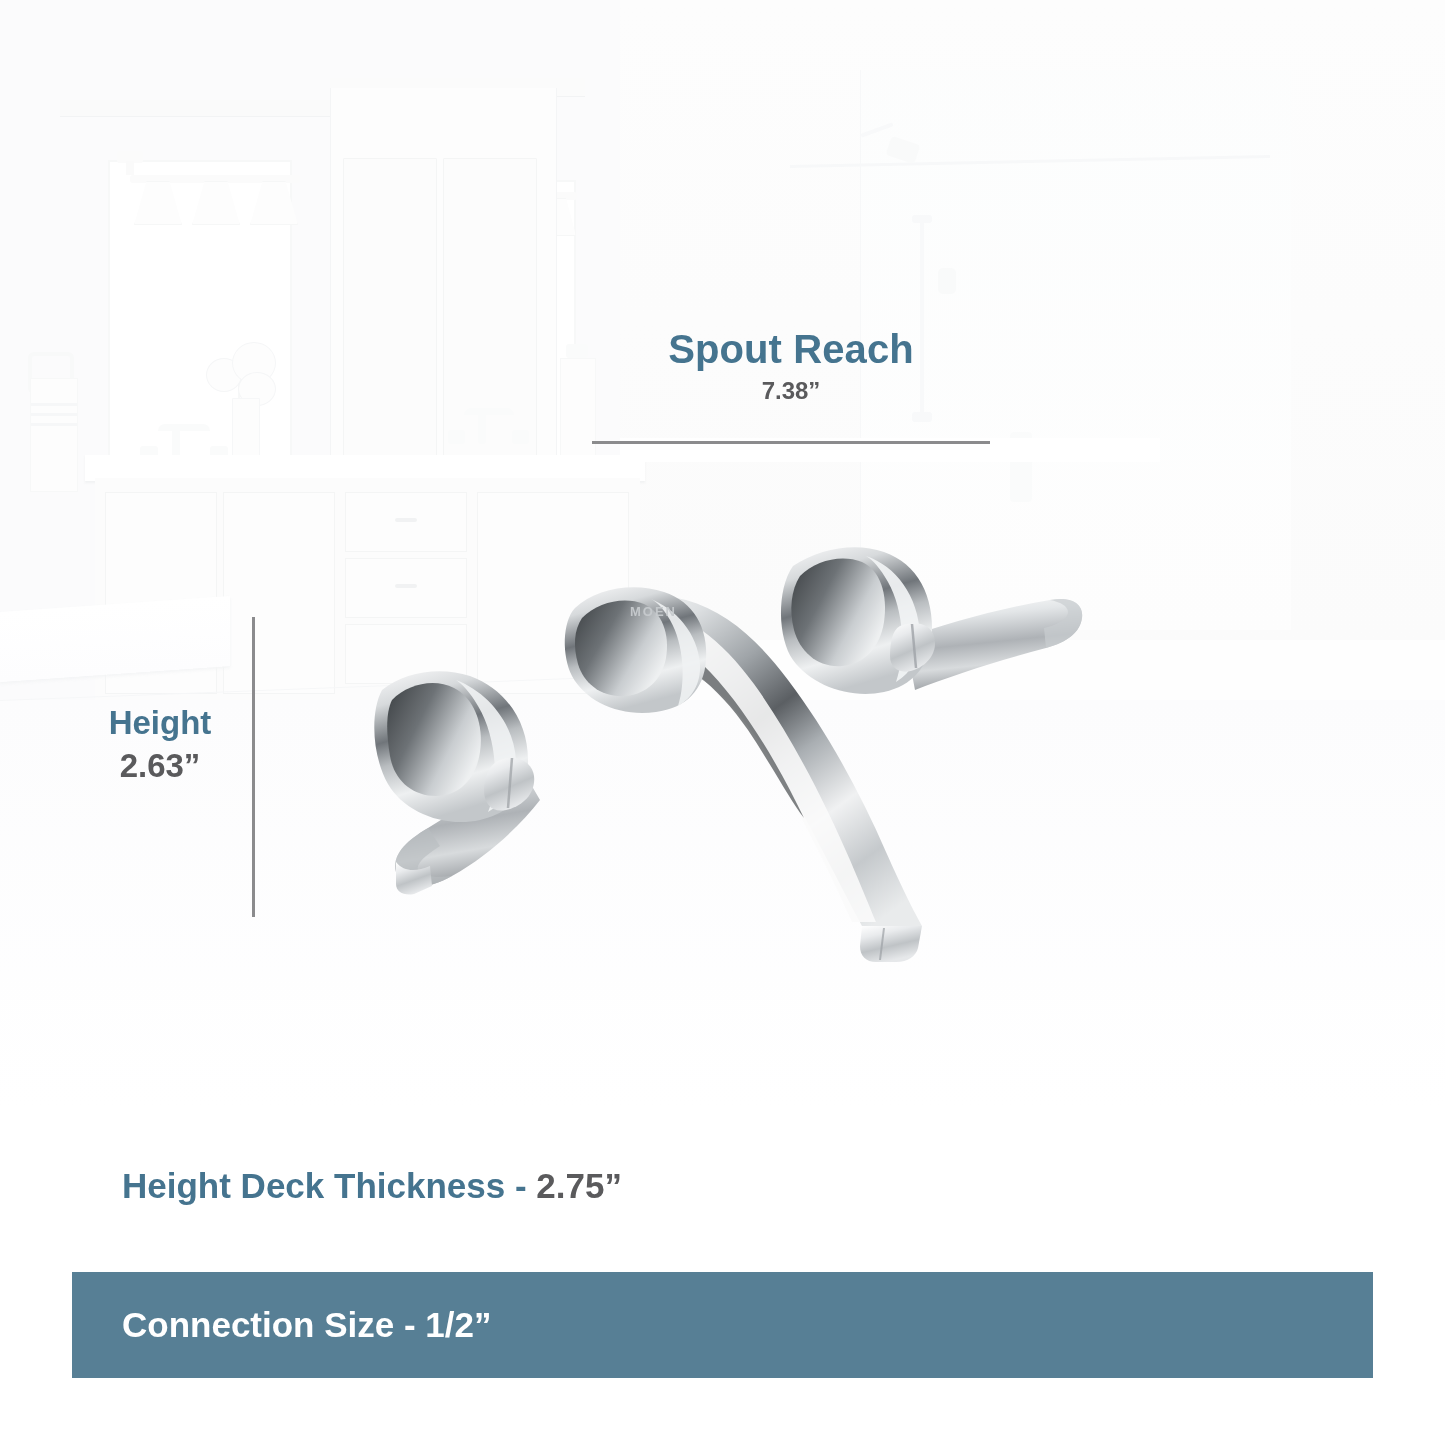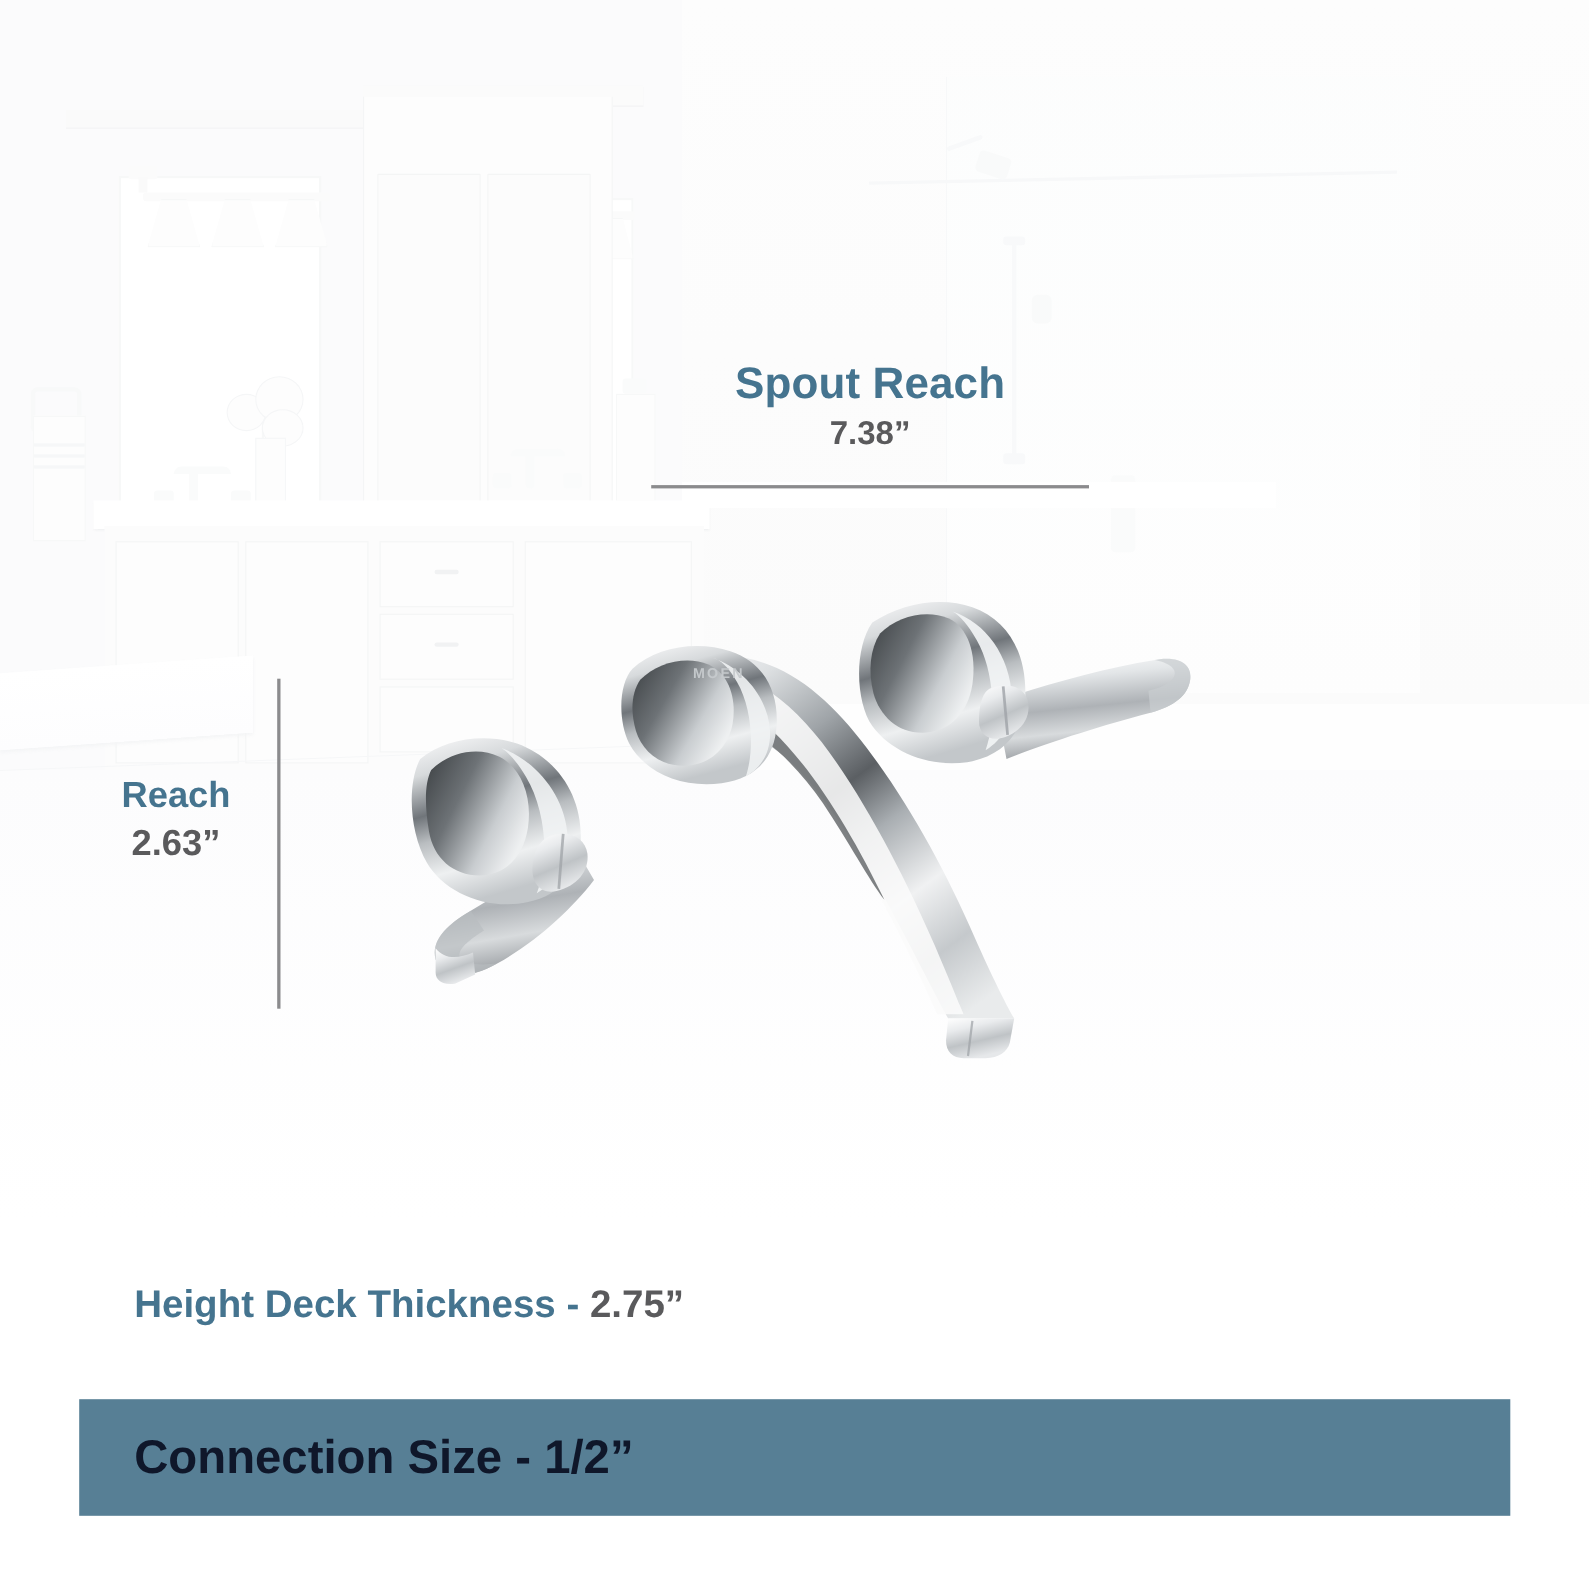--- a/index.html
+++ b/index.html
@@ -104,41 +104,41 @@
 
   
   .product { position:absolute; left:0; top:0; width:1445px; height:1445px; }
 
   
   .ann-blue { color:#45748f; }
   .ann-dark { color:#5a5a5c; }
 
   .spout-reach-block { position:absolute; left:592px; top:327px; width:398px; text-align:center; }
   .spout-reach-block .lbl { font-size:40px; font-weight:600; letter-spacing:.1px; line-height:1.12; }
-  .spout-reach-block .val { font-size:30px; font-weight:600; margin-top:6px; line-height:1.12; }
+  .spout-reach-block .val { font-size:24px; font-weight:600; margin-top:6px; line-height:1.12; }
 
   .reach-line { position:absolute; left:592px; top:441px; width:398px; height:3px;
                 background:#8b8b8d; }
 
   .height-block { position:absolute; left:74px; top:705px; width:172px; text-align:center; }
   .height-block .lbl { font-size:33px; font-weight:600; line-height:1.12; }
   .height-block .val { font-size:33px; font-weight:600; margin-top:6px; line-height:1.12; }
 
   .height-line { position:absolute; left:252px; top:617px; width:3px; height:300px;
                  background:#8b8b8d; }
 
   .deck-line { position:absolute; left:122px; top:1166px; font-size:35px; font-weight:600;
                white-space:nowrap; }
 
   
   .banner { position:absolute; left:72px; top:1272px; width:1301px; height:106px;
             background:#577f95; display:flex; align-items:center;
             justify-content:space-between; box-sizing:border-box;
             padding:0 50px; }
-  .banner span { color:#0f172a; font-size:43px; font-weight:600; white-space:nowrap; }
+  .banner span { color:#ffffff; font-size:35px; font-weight:600; white-space:nowrap; }
 
   .footnote { position:absolute; left:0; top:1400px; width:1445px; text-align:center;
               color:#a7a8aa; font-size:23px; }
 </style>
 </head>
 <body>
 
 <div class="stage">
 
   <div class="bg">
@@ -368,21 +368,21 @@
     </g>
   </svg>
 
   <div class="spout-reach-block">
     <div class="lbl ann-blue">Spout Reach</div>
     <div class="val ann-dark">7.38”</div>
   </div>
   <div class="reach-line"></div>
 
   <div class="height-block">
-    <div class="lbl ann-blue">Reach</div>
+    <div class="lbl ann-blue">Height</div>
     <div class="val ann-dark">2.63”</div>
   </div>
   <div class="height-line"></div>
 
   <div class="deck-line">
     <span class="ann-blue">Height Deck Thickness - </span><span class="ann-dark">2.75”</span>
   </div>
 
   <div class="banner">
     <span>Connection Size - 1/2”</span>

